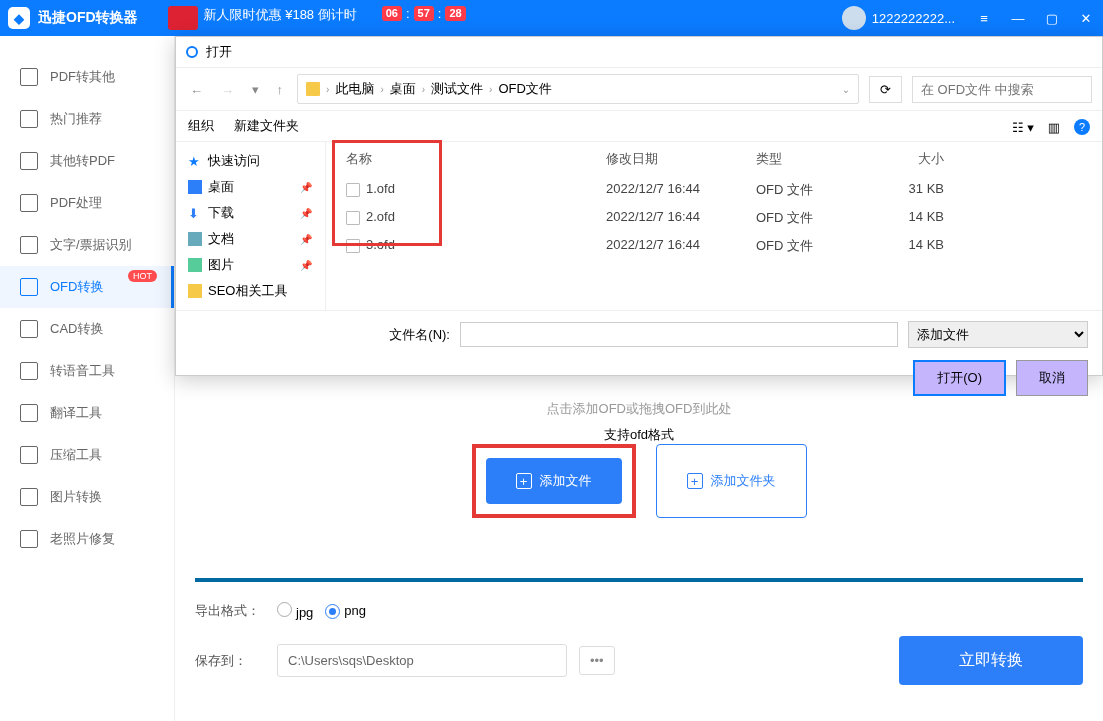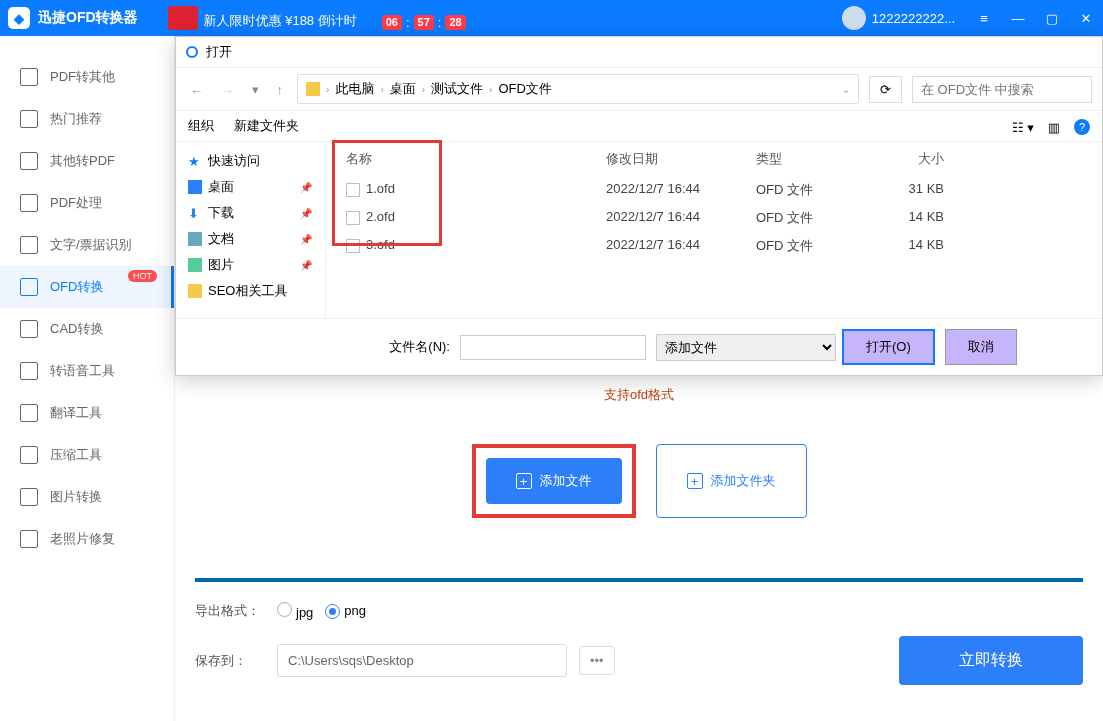--- a/index.html
+++ b/index.html
@@ -1,39 +1,39 @@
 <!DOCTYPE html>
 <html><head>
 <meta charset="utf-8">
 <style>
 *{margin:0;padding:0;box-sizing:border-box;font-family:"Microsoft YaHei",Arial,sans-serif;font-size:13px}
 body{background:#fff;width:1103px;height:721px;overflow:hidden;position:relative}
 .titlebar{height:36px;background:linear-gradient(90deg,#0b7bff,#0b7bff);display:flex;align-items:center;color:#fff;padding:0 8px}
 .app-logo{width:22px;height:22px;background:#fff;border-radius:5px;display:flex;align-items:center;justify-content:center;margin-right:8px;color:#0b7bff;font-weight:bold}
 .app-title{font-weight:bold;font-size:14px}
-.promo{margin-left:30px;display:flex;align-items:flex-end;gap:6px}
+.promo{margin-left:30px;display:flex;align-items:flex-start;gap:6px}
 .promo-envelope{width:30px;height:24px;background:#d23;border-radius:3px}
 .promo-text{font-size:13px}
 .countdown{display:flex;gap:4px;margin-left:19px}
 .cd-box{background:#ff3b4a;border-radius:3px;padding:1px 4px;font-size:11px;font-weight:bold}
 .spacer{flex:1}
 .avatar{width:24px;height:24px;background:#cde;border-radius:50%;margin-right:6px}
 .username{font-size:13px;margin-right:20px}
 .win-btns{display:flex;gap:16px}
 .win-btn{width:18px;height:18px;display:flex;align-items:center;justify-content:center;cursor:pointer}
 .main{display:flex;height:685px}
 .sidebar{width:175px;background:#fff;border-right:1px solid #eee;padding-top:20px}
 .sb-item{display:flex;align-items:center;padding:12px 20px;color:#666;cursor:pointer;position:relative}
 .sb-item.active{color:#0b7bff;background:#f0f6ff;border-right:3px solid #0b7bff}
 .sb-icon{width:18px;height:18px;margin-right:12px;border:1.5px solid currentColor;border-radius:2px}
 .hot-badge{position:absolute;right:14px;top:4px;background:#ff4d4f;color:#fff;font-size:9px;padding:1px 5px;border-radius:7px}
 .content{flex:1;padding:20px;display:flex;flex-direction:column;justify-content:flex-end}
 .drop-area{text-align:center;margin-bottom:60px}
 .drop-text{color:#999;margin-bottom:8px}
-.support-text{color:#c2410c;margin-bottom:40px}
+.support-text{color:#000000;}
 .btn-row{display:flex;gap:20px;justify-content:center}
 .btn{padding:14px 30px;border-radius:4px;cursor:pointer;display:flex;align-items:center;gap:8px;font-size:15px}
 .btn-primary{background:#2d7ff9;color:#fff;border:none}
 .btn-outline{background:#fff;color:#2d7ff9;border:1px solid #2d7ff9}
 .plus-icon{width:16px;height:16px;border:1.5px solid currentColor;border-radius:2px;display:flex;align-items:center;justify-content:center;font-size:13px;line-height:1}
 .red-box{border:4px solid #e53935;padding:10px}
 .bottom-panel{border-top:4px solid #0369a1;padding-top:20px}
 .row{display:flex;align-items:center;margin-bottom:16px;gap:12px}
 .row-label{color:#555;width:70px}
 .radio{width:15px;height:15px;border:1.5px solid #aaa;border-radius:50%;display:inline-flex;align-items:center;justify-content:center;margin-right:4px}
@@ -64,21 +64,21 @@
 .filelist{flex:1;display:flex;flex-direction:column;position:relative;padding-left:10px}
 .fl-head{display:flex;padding:8px 4px;color:#555;font-size:12px}
 .fl-head>div,.fl-row>div{padding:0 6px}
 .c-name{width:260px}
 .c-date{width:150px}
 .c-type{width:120px}
 .c-size{width:80px;text-align:right}
 .fl-row{display:flex;padding:5px 4px;color:#444}
 .file-icon{width:14px;height:14px;border:1px solid #bbb;border-radius:1px;display:inline-block;margin-right:6px;vertical-align:middle}
 .red-files{position:absolute;left:6px;top:-2px;width:110px;height:106px;border:3px solid #e53935;pointer-events:none}
-.dlg-footer{padding:10px 14px;display:flex;gap:6px;border-top:1px solid #eee}
+.dlg-footer{padding:10px 14px;display:flex;flex-direction:column;gap:12px;border-top:1px solid #eee}
 .fn-row{display:flex;align-items:center;gap:10px}
 .fn-label{width:260px;text-align:right}
 .fn-input{flex:1;border:1px solid #ccc;padding:4px}
 .ft-select{width:180px;border:1px solid #ccc;padding:4px}
 .dlg-btns{display:flex;justify-content:flex-end;gap:10px}
 .dlg-btn{padding:7px 22px;border:1px solid #999;background:#c4b5fd;cursor:pointer}
 .dlg-btn.primary{border:2px solid #0b7bff}
 .help-icon{width:16px;height:16px;border-radius:50%;background:#0b7bff;color:#fff;text-align:center;font-size:11px;line-height:16px}
 </style>
 </head>

